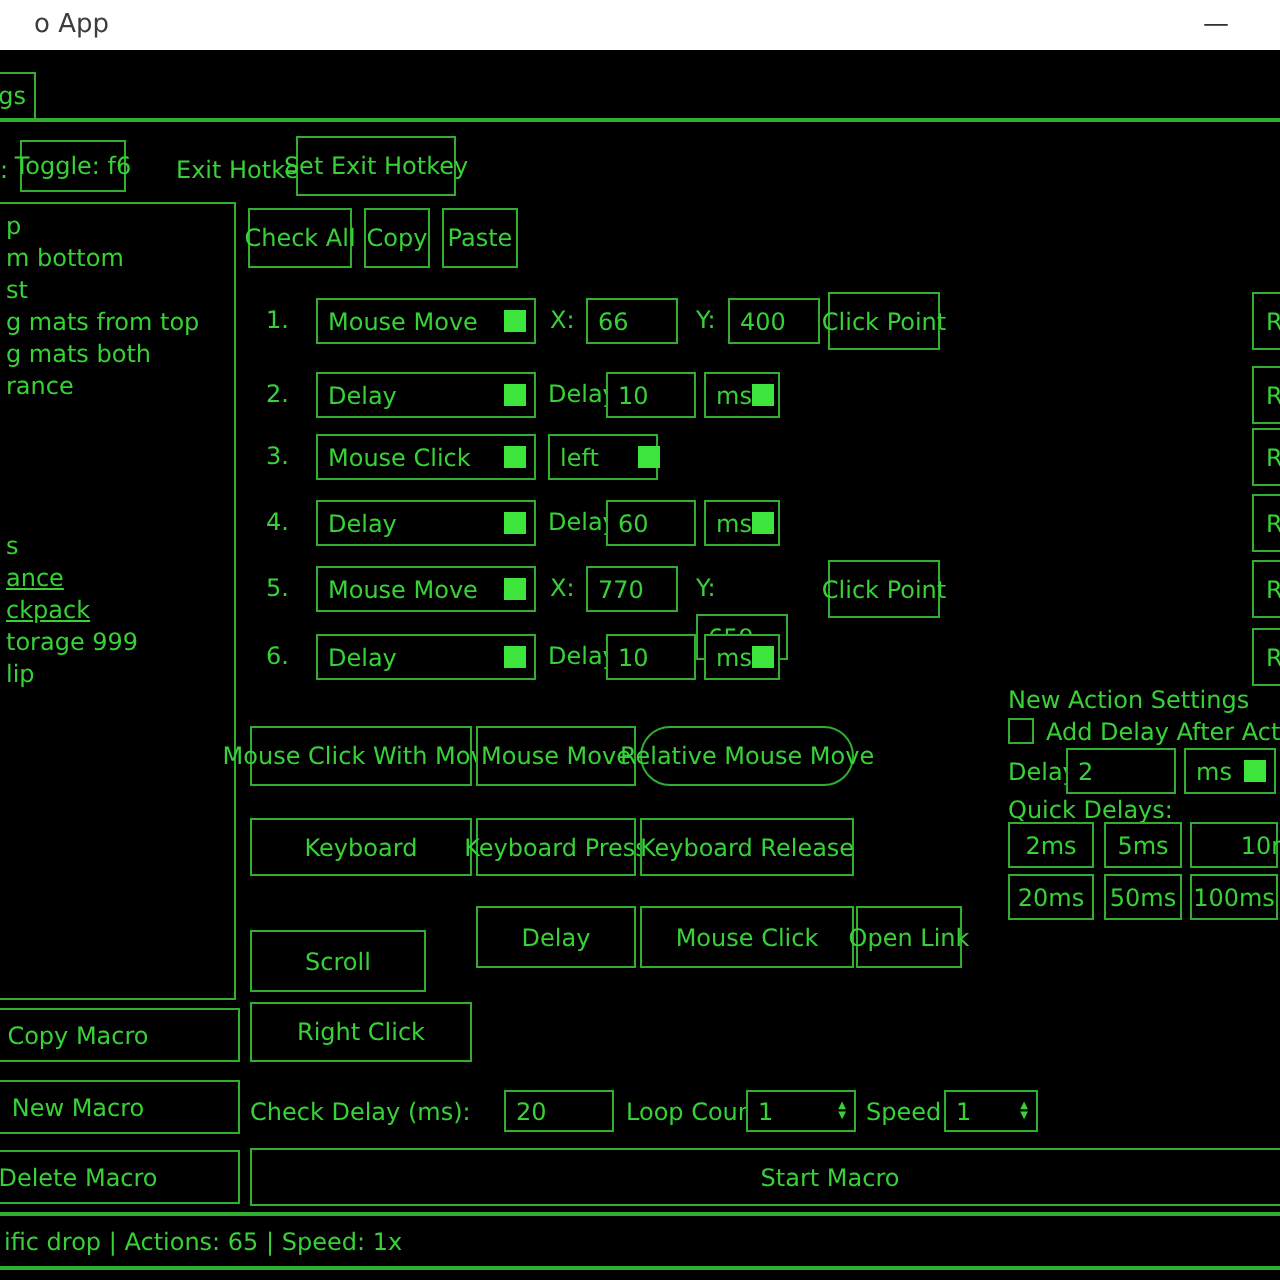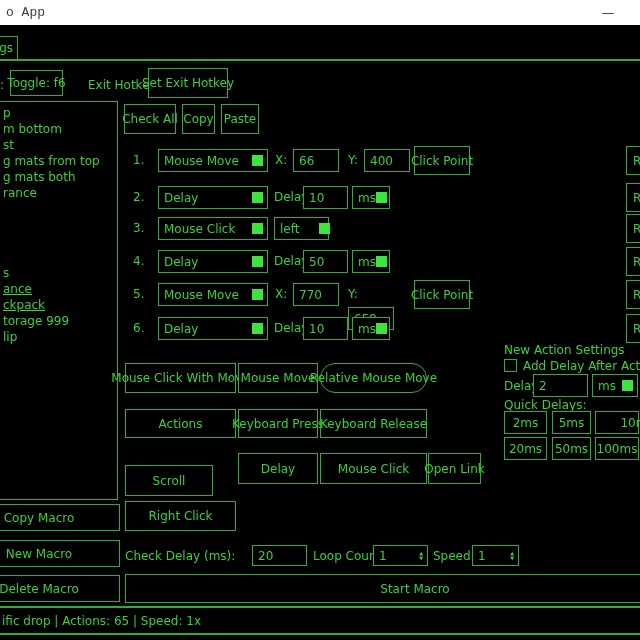--- a/index.html
+++ b/index.html
@@ -15,22 +15,22 @@
   .gbtn{position:absolute;box-sizing:border-box;border:1px solid var(--gb);color:var(--gt);
         background:#000;display:flex;align-items:center;justify-content:center;
         font-size:12px;white-space:nowrap;cursor:default;}
   .field{position:absolute;box-sizing:border-box;border:1px solid var(--gb);color:var(--gt);
          background:#000;display:flex;align-items:center;padding-left:5px;font-size:12px;}
   .dd{position:absolute;box-sizing:border-box;border:1px solid var(--gb);color:var(--gt);
       background:#000;display:flex;align-items:center;justify-content:space-between;
       padding:0 4px 0 5px;font-size:12px;}
   .sq{width:11px;height:11px;background:var(--bg2);flex:0 0 auto;}
   .titlebar{position:absolute;left:0;top:0;width:640px;height:25px;background:var(--tb);
-            color:var(--tbt);display:flex;align-items:center;font-size:13px;padding-left:6px;
-            box-sizing:border-box;font-family:Liberation Mono, monospace;}
+            color:var(--tbt);display:flex;align-items:center;font-size:13px;padding-left:17px;
+            box-sizing:border-box;}
   .minbtn{position:absolute;left:596px;top:0;width:24px;height:25px;display:flex;
           align-items:center;justify-content:center;color:#333;font-size:13px;}
   .menubar{position:absolute;left:0;top:25px;width:640px;height:36px;background:#000;
            border-bottom:2px solid var(--gb);box-sizing:border-box;}
   .settingsbtn{left:-26px;top:11px;width:44px;height:24px;justify-content:flex-end;
                padding-right:4px;}
   .sidebar{position:absolute;left:-12px;top:101px;width:130px;height:399px;background:#000;
            border:1px solid var(--gb);box-sizing:border-box;}
   .side-item{position:absolute;left:2px;height:16px;color:var(--gt);font-size:12px;
              line-height:16px;white-space:nowrap;}
@@ -154,21 +154,21 @@
     <span>left</span>
     <span class="sq"></span>
   </div>
 <div class="gbtn" style="left: 626px; top: 214px; width: 40px; height: 29px; justify-content: flex-start; padding-left: 6px;">R</div>
 <div class="glbl" style="left: 133px; top: 254px;">4.</div>
 <div class="dd" style="left: 158px; top: 250px; width: 110px; height: 23px;">
     <span>Delay</span>
     <span class="sq"></span>
   </div>
 <div class="glbl" style="left: 274px; top: 254px;">Delay</div>
-<div class="field" style="left: 303px; top: 250px; width: 45px; height: 23px;">50</div>
+<div class="field" style="left: 303px; top: 250px; width: 45px; height: 23px;">60</div>
 <div class="dd" style="left: 352px; top: 250px; width: 38px; height: 23px;">
     <span>ms</span>
     <span class="sq"></span>
   </div>
 <div class="gbtn" style="left: 626px; top: 247px; width: 40px; height: 29px; justify-content: flex-start; padding-left: 6px;">R</div>
 <div class="glbl" style="left: 133px; top: 287px;">5.</div>
 <div class="dd" style="left: 158px; top: 283px; width: 110px; height: 23px;">
     <span>Mouse Move</span>
     <span class="sq"></span>
   </div>
@@ -186,21 +186,21 @@
 <div class="glbl" style="left: 274px; top: 321px;">Delay</div>
 <div class="field" style="left: 303px; top: 317px; width: 45px; height: 23px;">10</div>
 <div class="dd" style="left: 352px; top: 317px; width: 38px; height: 23px;">
     <span>ms</span>
     <span class="sq"></span>
   </div>
 <div class="gbtn" style="left: 626px; top: 314px; width: 40px; height: 29px; justify-content: flex-start; padding-left: 6px;">R</div>
 <div class="gbtn" style="left: 125px; top: 363px; width: 111px; height: 30px;">Mouse Click With Move</div>
 <div class="gbtn" style="left: 238px; top: 363px; width: 80px; height: 30px;">Mouse Move</div>
 <div class="gbtn" style="left: 320px; top: 363px; width: 107px; height: 30px; border-radius: 15px;">Relative Mouse Move</div>
-<div class="gbtn" style="left: 125px; top: 409px; width: 111px; height: 29px;">Actions</div>
+<div class="gbtn" style="left: 125px; top: 409px; width: 111px; height: 29px;">Keyboard</div>
 <div class="gbtn" style="left: 238px; top: 409px; width: 80px; height: 29px;">Keyboard Press</div>
 <div class="gbtn" style="left: 320px; top: 409px; width: 107px; height: 29px;">Keyboard Release</div>
 <div class="gbtn" style="left: 125px; top: 465px; width: 88px; height: 31px;">Scroll</div>
 <div class="gbtn" style="left: 238px; top: 453px; width: 80px; height: 31px;">Delay</div>
 <div class="gbtn" style="left: 320px; top: 453px; width: 107px; height: 31px;">Mouse Click</div>
 <div class="gbtn" style="left: 428px; top: 453px; width: 53px; height: 31px;">Open Link</div>
 <div class="gbtn" style="left: 125px; top: 501px; width: 111px; height: 30px;">Right Click</div>
 <div class="gbtn" style="left: 504px; top: 411px; width: 43px; height: 23px;">2ms</div>
 <div class="gbtn" style="left: 552px; top: 411px; width: 39px; height: 23px;">5ms</div>
 <div class="gbtn" style="left: 595px; top: 411px; width: 44px; height: 23px; padding-left: 40px;">10ms</div>

